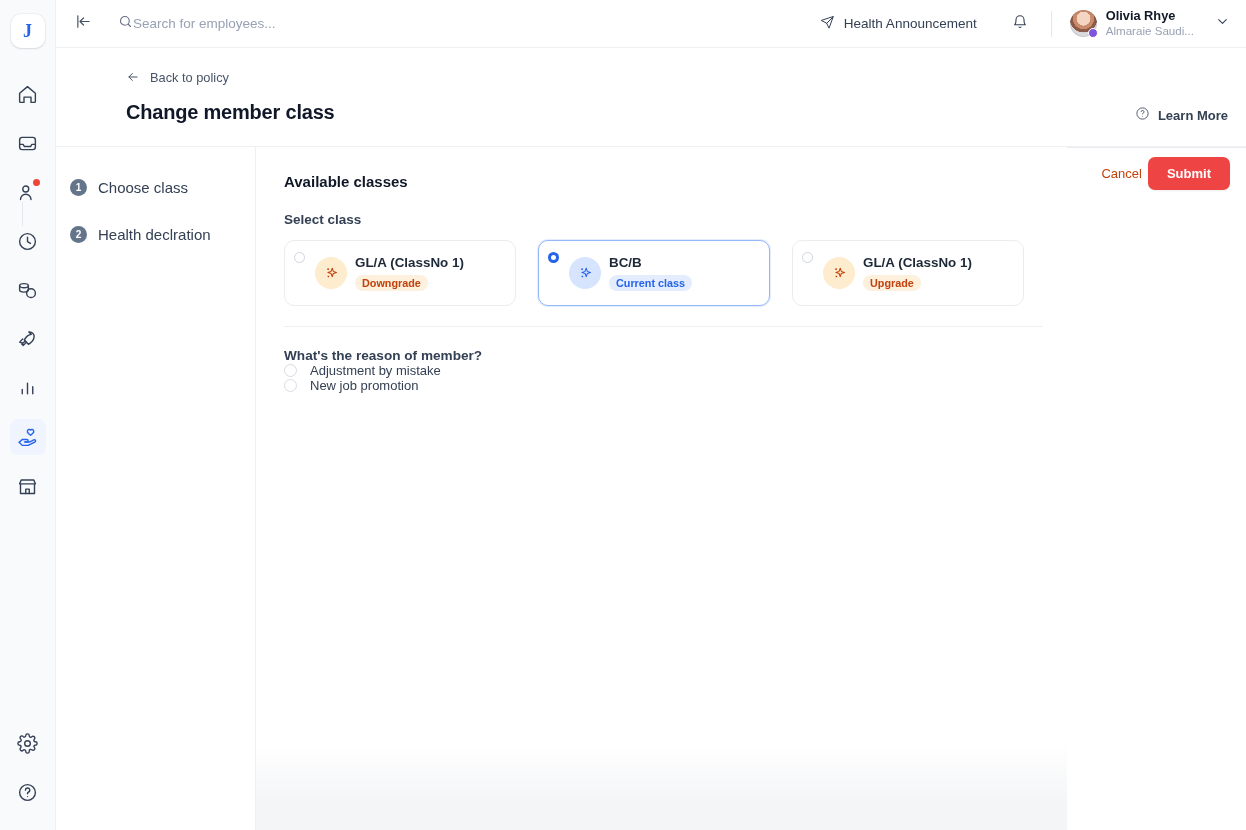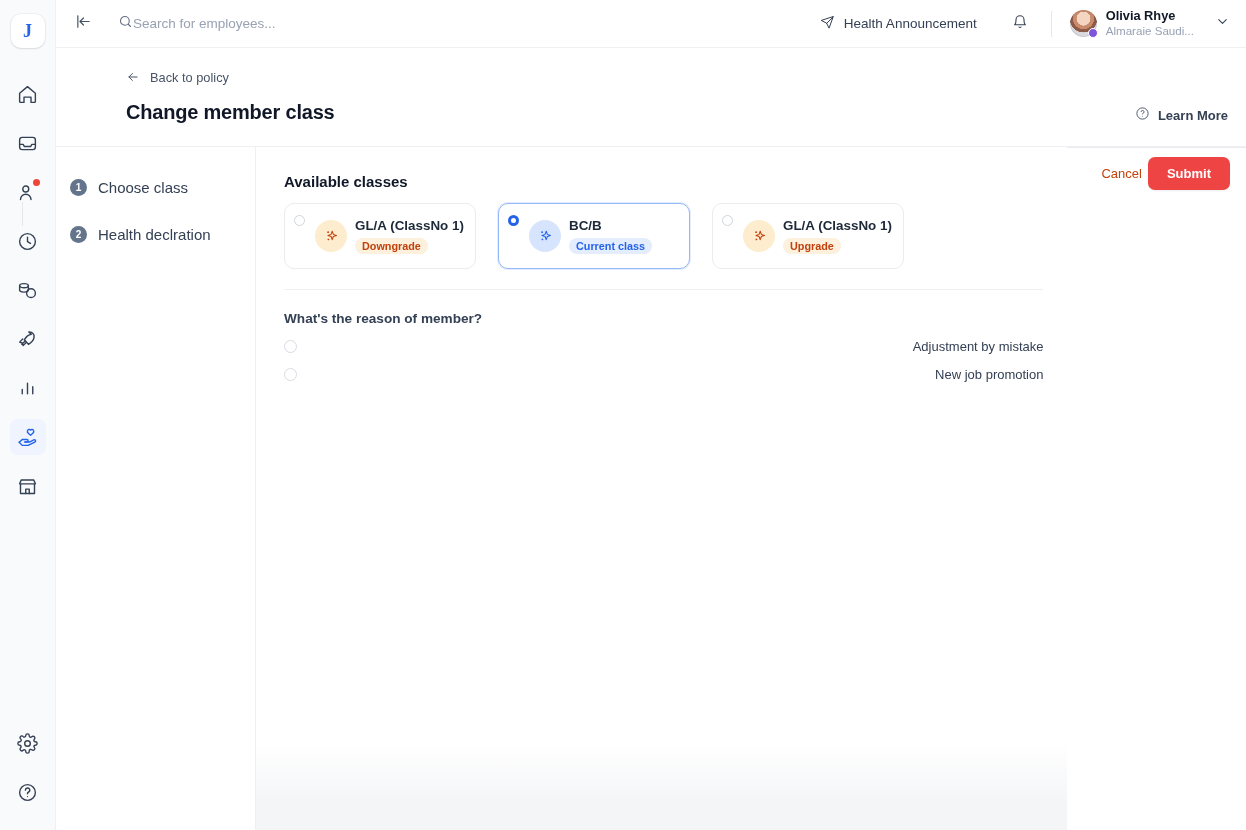--- a/index.html
+++ b/index.html
@@ -124,21 +124,21 @@
   .step-line { position:absolute; left: 22px; top: 202px; width:1px; height:24px; background:#e4e7ec;}
 
   
   .main { flex:1; position:relative; display:flex; flex-direction:row; min-width:0; background:#fff;}
   .main-scroll { flex:1; padding: 26px 24px 0 28px; overflow:hidden; position:relative; }
   .sec-title { font-size:15px; font-weight:700; color:#101828; }
   .sub-title { font-size:13.5px; font-weight:700; color:#344054; margin-top:22px; }
 
   .card-row { display:flex; gap: 22px; margin-top: 13px; }
   .class-card {
-    width: 192px; height: 66px; border-radius: 10px;
+    width: 232px; height: 66px; border-radius: 10px;
     border: 1px solid #eaecf0; background:#fff;
     display:flex; align-items:center; padding: 0 10px 0 9px; gap: 8px;
     cursor:pointer; position:relative;
   }
   .class-card.selected { border:1.5px solid #94b8f8; box-shadow: 0 0 0 1px rgba(148,184,248,.25); }
   .radio {
     width:11px;height:11px;border-radius:50%; border:1.2px solid #d0d5dd; background:#fff;
     flex:0 0 11px; align-self:flex-start; margin-top: 11px;
   }
   .radio.on { border:3.3px solid #2563eb; background:#fff; }
@@ -153,21 +153,21 @@
   .class-ico.blue  svg { stroke:#2563eb; fill:none; stroke-width:1.5; stroke-linejoin:round;}
   .class-text { display:flex; flex-direction:column; gap:5px; }
   .class-name { font-size:13.4px; font-weight:700; color:#1d2939; white-space:nowrap; }
   .tag { font-size:10.8px; font-weight:700; border-radius:10px; padding: 2px 7px; display:inline-block; width:fit-content;}
   .tag.downgrade { background:#fdf0dc; color:#c2410c; }
   .tag.upgrade   { background:#fdf0dc; color:#c2410c; }
   .tag.current   { background:#e3edfd; color:#2563eb; }
 
   .hr { height:1px; background:#eef0f4; margin: 20px 0 0 0; }
   .q-title { font-size:13.6px; font-weight:700; color:#344054; margin-top: 21px; }
-  .reason { display:flex; align-items:center; gap:30px; margin-top: 13px; cursor:pointer;justify-content:space-between;}
+  .reason { display:flex; align-items:center; gap:13px; cursor:pointer;}
   .reason .rdo { width:13px;height:13px;border-radius:50%;border:1.2px solid #d8dce3;background:#fff;flex:0 0 13px;}
   .reason span { font-size:13px; color:#344054; }
 
   .fade {
     position:absolute; left:0; right:0; bottom:0; height: 86px;
     background: linear-gradient(180deg, rgba(248,249,251,0) 0%, #f4f5f7 70%, #f4f5f7 100%);
     pointer-events:none;
   }
 
   
@@ -388,20 +388,21 @@
           <div class="step-num">2</div>
           <div class="step-label">Health declration</div>
         </div>
         <div class="step-line"></div>
       </aside>
 
       <section class="main">
         <div class="main-scroll">
 
           <div class="sec-title">Available classes</div>
+          <div class="sub-title">Select class</div>
 
           <div class="card-row">
 
             <div class="class-card">
               <div class="radio"></div>
               <div class="class-ico amber">
                 <svg viewBox="0 0 24 24">
                     <path d="M13 4.5 14.6 9l4.4 1.6L14.6 12 13 16.5 11.4 12 7 10.6 11.4 9z"></path>
                     <path d="M7.2 4.6v2.6M5.9 5.9h2.6M7.6 15v2.2M6.5 16.1h2.2"></path>
                   </svg>

